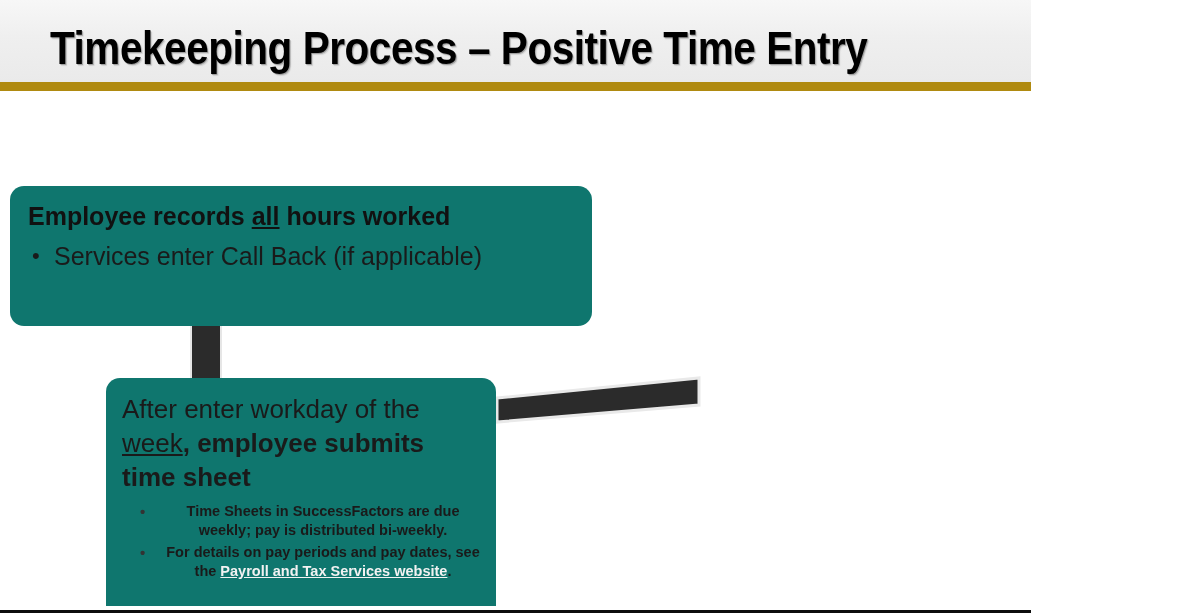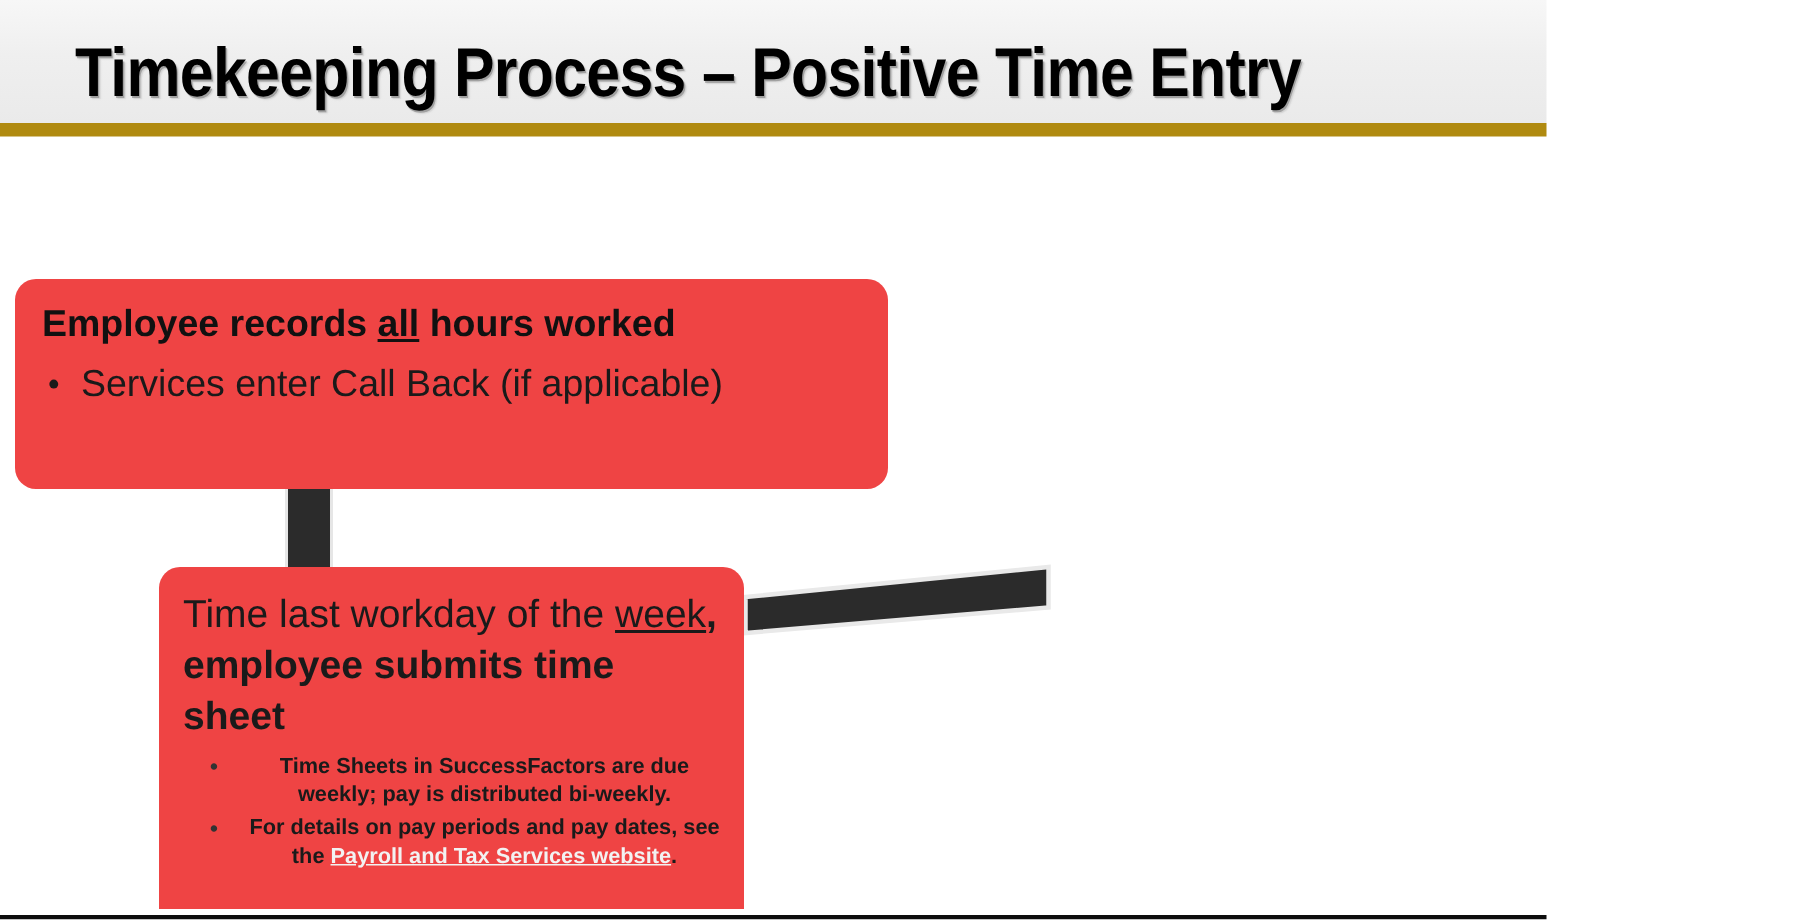--- a/index.html
+++ b/index.html
@@ -81,21 +81,21 @@
   }
   .connector-horizontal svg {
     display: block;
     width: 212px;
     height: 54px;
   }
 
   
   .pbox {
     position: absolute;
-    background: #ef4444;
+    background: #0f766e;
     border-radius: 14px;
     box-sizing: border-box;
     z-index: 2;
     color: #1a1a1a;
   }
 
   #box-employee {
     left: 10px;
     top: 186px;
     width: 582px;
@@ -244,21 +244,21 @@
     <div class="box-heading">
       <span>Employee records </span><span class="u">all</span><span> hours worked</span>
     </div>
     <ul class="box-bullets">
       <li>Services enter Call Back (if applicable)</li>
     </ul>
   </div>
 
   <div class="pbox" id="box-submit">
     <div class="box-lead">
-      <span>Time last workday of the </span><span class="u">week</span><span class="b">, employee submits time sheet</span>
+      <span>After enter workday of the </span><span class="u">week</span><span class="b">, employee submits time sheet</span>
     </div>
     <ul class="sub-bullets">
       <li>
         <span>Time Sheets in SuccessFactors are due weekly; pay is distributed bi-weekly.</span>
       </li>
       <li>
         <span>For details on pay periods and pay dates, see the </span><a class="sub-link" href="#">Payroll and Tax Services website</a><span>.</span>
       </li>
     </ul>
   </div>

